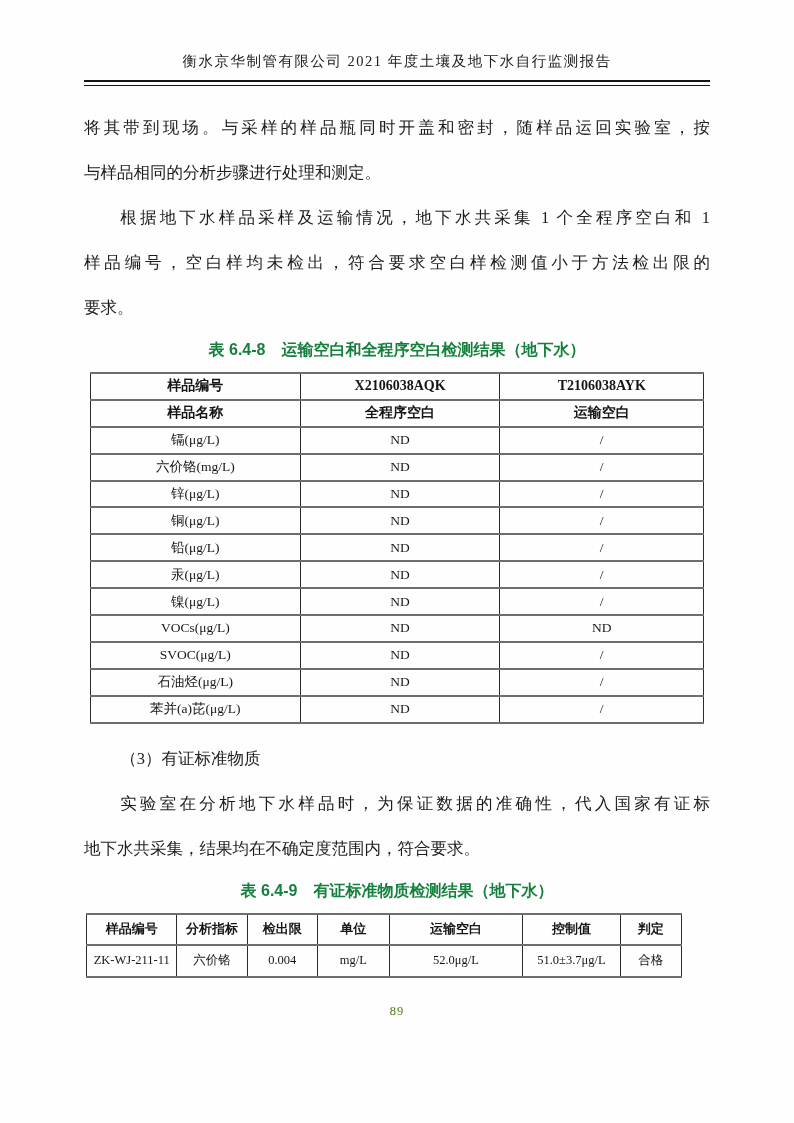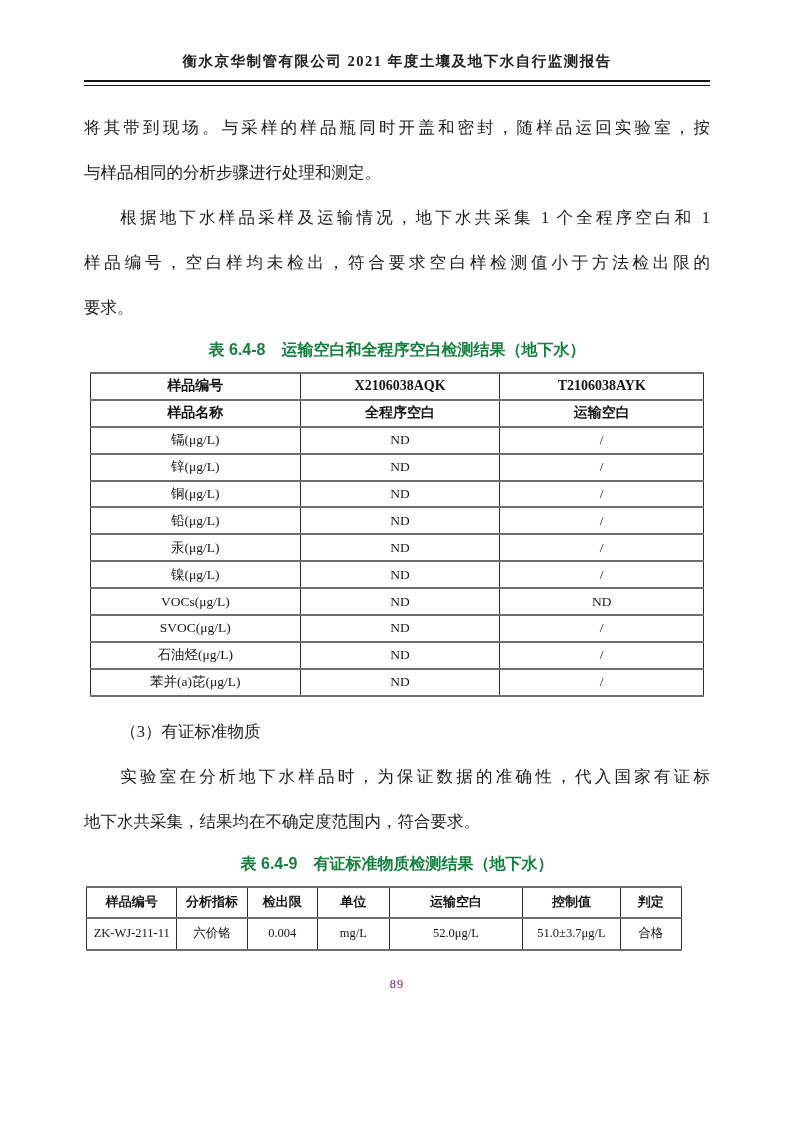--- a/index.html
+++ b/index.html
@@ -10,21 +10,21 @@
     margin: 0 auto;
     background: #fefefe;
     box-sizing: border-box;
     padding: 52px 84px 0 84px;
     overflow: hidden;
     font-family: "Liberation Serif", "DejaVu Serif", serif;
     color: #1c1c1c;
   }
   .doc-header {
     text-align: center;
-    font-weight: bold;
+    font-weight: normal;
     font-size: 14.5px;
     letter-spacing: 1.5px;
     color: #222;
   }
   .header-rule {
     margin-top: 9px;
     height: 3px;
     border-top: 2.5px solid #151515;
     border-bottom: 1.3px solid #151515;
   }
@@ -86,21 +86,21 @@
     text-align: center;
     vertical-align: middle;
     font-size: 12.5px;
     color: #161616;
   }
   .t2 thead td { font-weight: bold; font-size: 13px; }
   .footer {
     text-align: center;
     margin-top: 26px;
     font-size: 12.5px;
-    color: #701a75;
+    color: #4d7c0f;
     letter-spacing: 1px;
   }
 </style>
 </head>
 <body>
 
 <div class="page">
 
   <div class="doc-header">衡水京华制管有限公司 2021 年度土壤及地下水自行监测报告</div>
 
@@ -135,20 +135,25 @@
           </tr>
           <tr>
             <td>样品名称</td>
             <td>全程序空白</td>
             <td>运输空白</td>
           </tr>
         </thead>
       <tbody id="t1-body">
           <tr>
             <td>镉(μg/L)</td>
+            <td>ND</td>
+            <td>/</td>
+          </tr>
+          <tr>
+            <td>六价铬(mg/L)</td>
             <td>ND</td>
             <td>/</td>
           </tr>
           <tr>
             <td>锌(μg/L)</td>
             <td>ND</td>
             <td>/</td>
           </tr>
           <tr>
             <td>铜(μg/L)</td>

